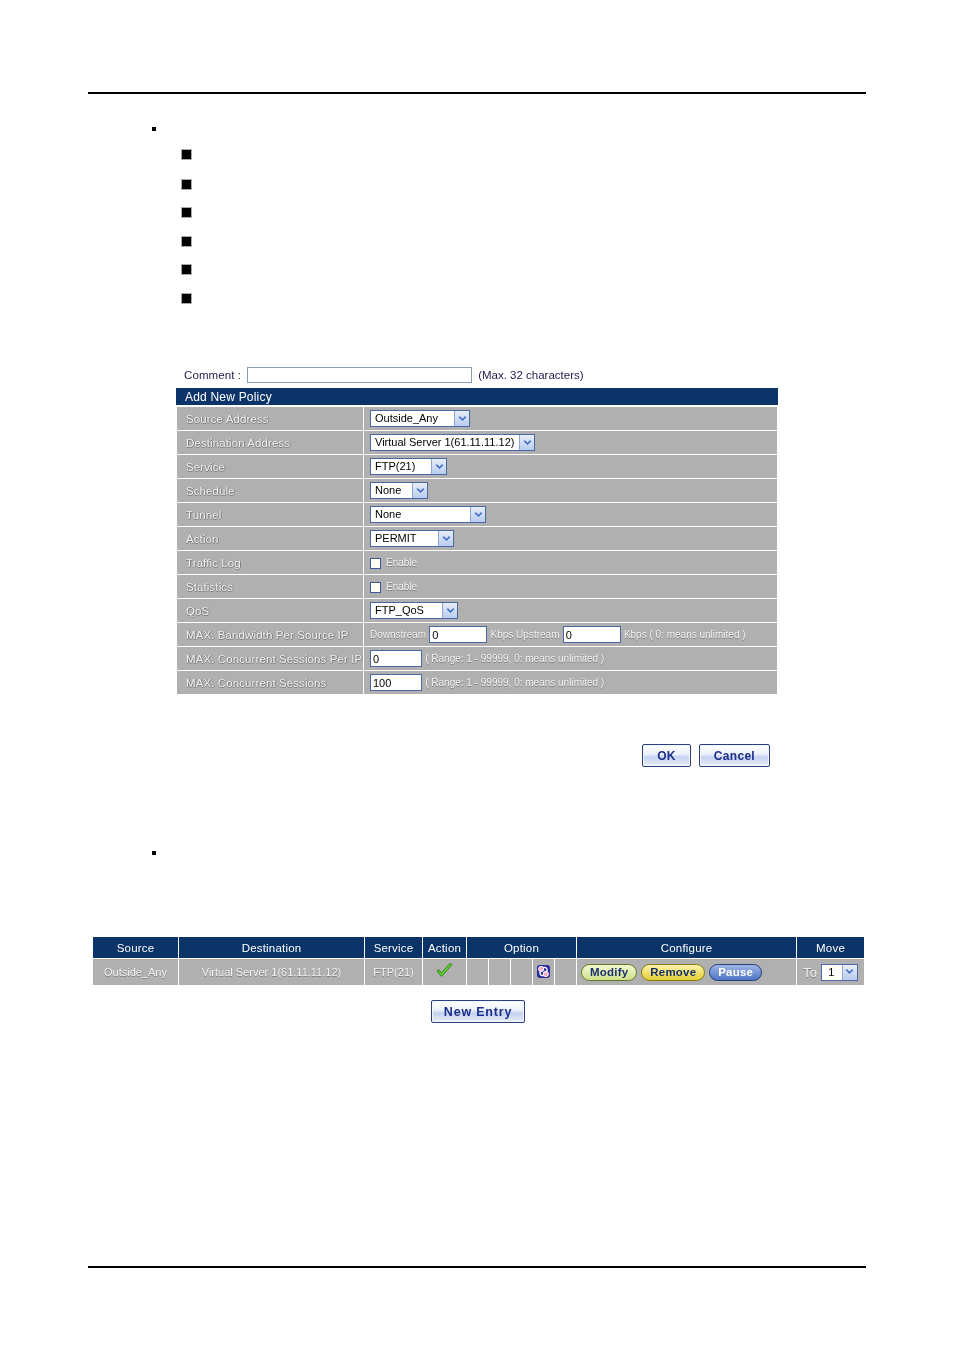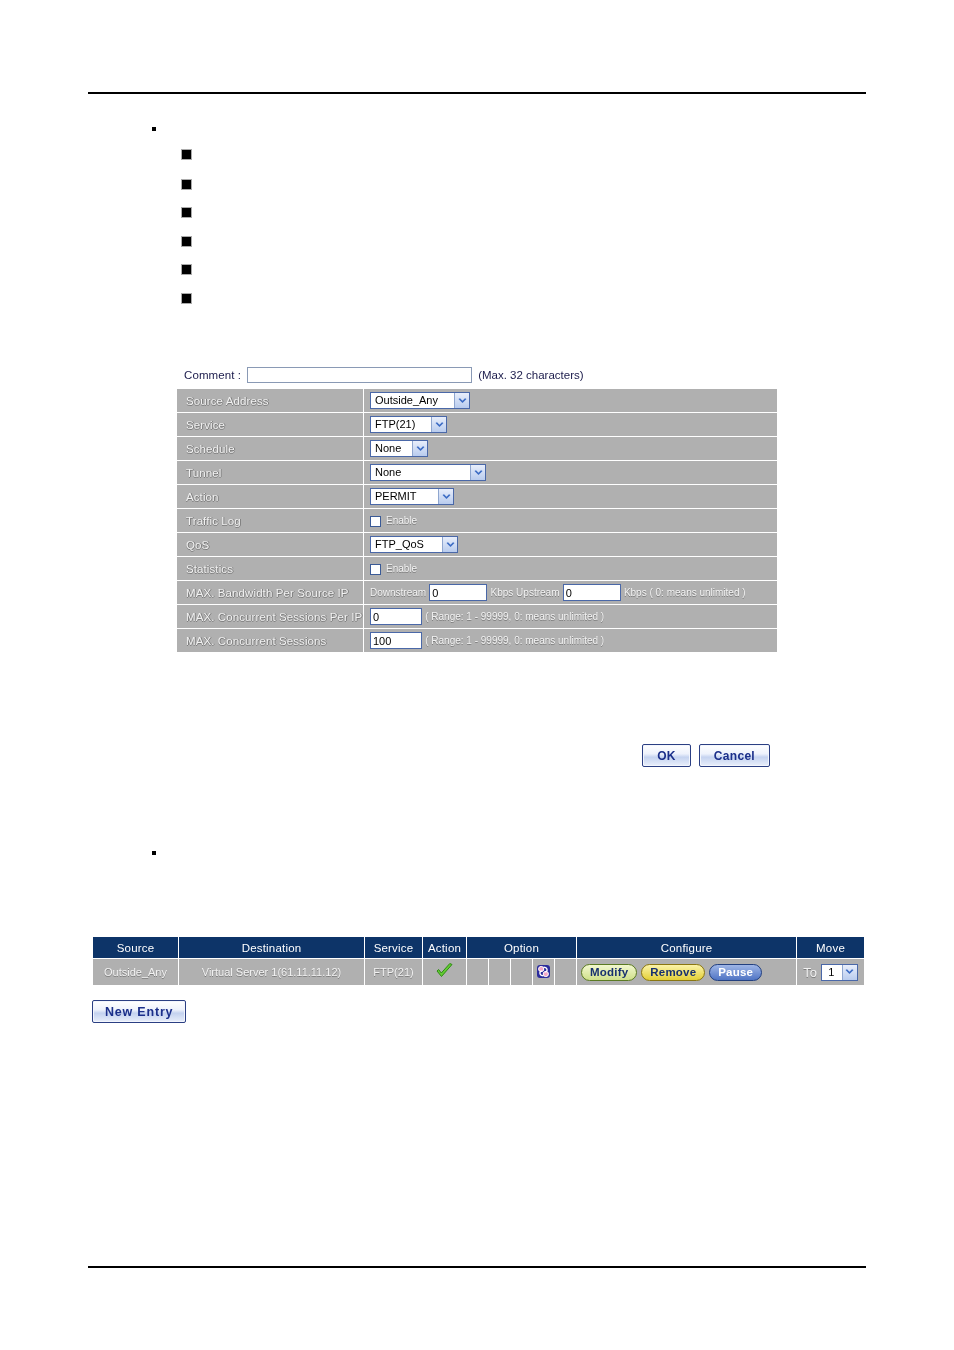--- a/index.html
+++ b/index.html
@@ -310,20 +310,21 @@
     color: #f2f2f2;
     text-shadow: 0 1px 0 #7d7d7d;
   }
 
   #new-entry-bar {
     position: absolute;
     left: 92px;
     top: 1000px;
     width: 772px;
     display: flex;
+    justify-content: center;
   }
   .btn-newentry {
     display: inline-flex;
     align-items: center;
     justify-content: center;
     height: 21px;
     padding: 0 12px;
     border: 1px solid #2b3f83;
     border-radius: 2px;
     background: linear-gradient(#ffffff 0%, #eef2fc 42%, #c4d2ef 58%, #e9effb 100%);
@@ -355,37 +356,51 @@
 </div>
 
 <div id="policy-form-panel">
 
   <div class="comment-row">
     <span class="comment-label">Comment :</span>
     <input class="comment-input" type="text" value="" style="">
     <span class="comment-hint">(Max. 32 characters)</span>
   </div>
 
+  <div class="panel-title">Add New Policy</div>
 
   <table class="form-table">
     <tbody>
         <tr>
       <td class="lbl">Source Address</td>
       <td class="val">
         <span class="sel w-src">
           <span class="sel-txt">Outside_Any</span>
           <span class="sel-btn">
             <svg width="9" height="6" viewBox="0 0 9 6">
                   <path d="M0.5 1 L4.5 5 L8.5 1 L7 0.2 L4.5 2.8 L2 0.2 Z" fill="#3b6bc4"></path>
                 </svg>
           </span>
         </span>
       </td>
     </tr>
     <tr>
+      <td class="lbl">Destination Address</td>
+      <td class="val">
+        <span class="sel w-dst">
+          <span class="sel-txt">Virtual Server 1(61.11.11.12)</span>
+          <span class="sel-btn">
+            <svg width="9" height="6" viewBox="0 0 9 6">
+                  <path d="M0.5 1 L4.5 5 L8.5 1 L7 0.2 L4.5 2.8 L2 0.2 Z" fill="#3b6bc4"></path>
+                </svg>
+          </span>
+        </span>
+      </td>
+    </tr>
+    <tr>
       <td class="lbl">Service</td>
       <td class="val">
         <span class="sel w-svc">
           <span class="sel-txt">FTP(21)</span>
           <span class="sel-btn">
             <svg width="9" height="6" viewBox="0 0 9 6">
                   <path d="M0.5 1 L4.5 5 L8.5 1 L7 0.2 L4.5 2.8 L2 0.2 Z" fill="#3b6bc4"></path>
                 </svg>
           </span>
         </span>
@@ -430,36 +445,36 @@
         </span>
       </td>
     </tr>
     <tr>
       <td class="lbl">Traffic Log</td>
       <td class="val">
         <span class="cbox"></span><span class="vtext">Enable</span>
       </td>
     </tr>
     <tr>
+      <td class="lbl">Statistics</td>
+      <td class="val">
+        <span class="cbox"></span><span class="vtext">Enable</span>
+      </td>
+    </tr>
+    <tr>
       <td class="lbl">QoS</td>
       <td class="val">
         <span class="sel w-qos">
           <span class="sel-txt">FTP_QoS</span>
           <span class="sel-btn">
             <svg width="9" height="6" viewBox="0 0 9 6">
                   <path d="M0.5 1 L4.5 5 L8.5 1 L7 0.2 L4.5 2.8 L2 0.2 Z" fill="#3b6bc4"></path>
                 </svg>
           </span>
         </span>
-      </td>
-    </tr>
-    <tr>
-      <td class="lbl">Statistics</td>
-      <td class="val">
-        <span class="cbox"></span><span class="vtext">Enable</span>
       </td>
     </tr>
     <tr>
       <td class="lbl">MAX. Bandwidth Per Source IP</td>
       <td class="val">
         <span class="vtext">Downstream</span>
         <input class="tbox w-bw" type="text" value="0" style="">
         <span class="vtext">Kbps Upstream</span>
         <input class="tbox w-bw" type="text" value="0" style="">
         <span class="vtext">Kbps ( 0: means unlimited )</span>

